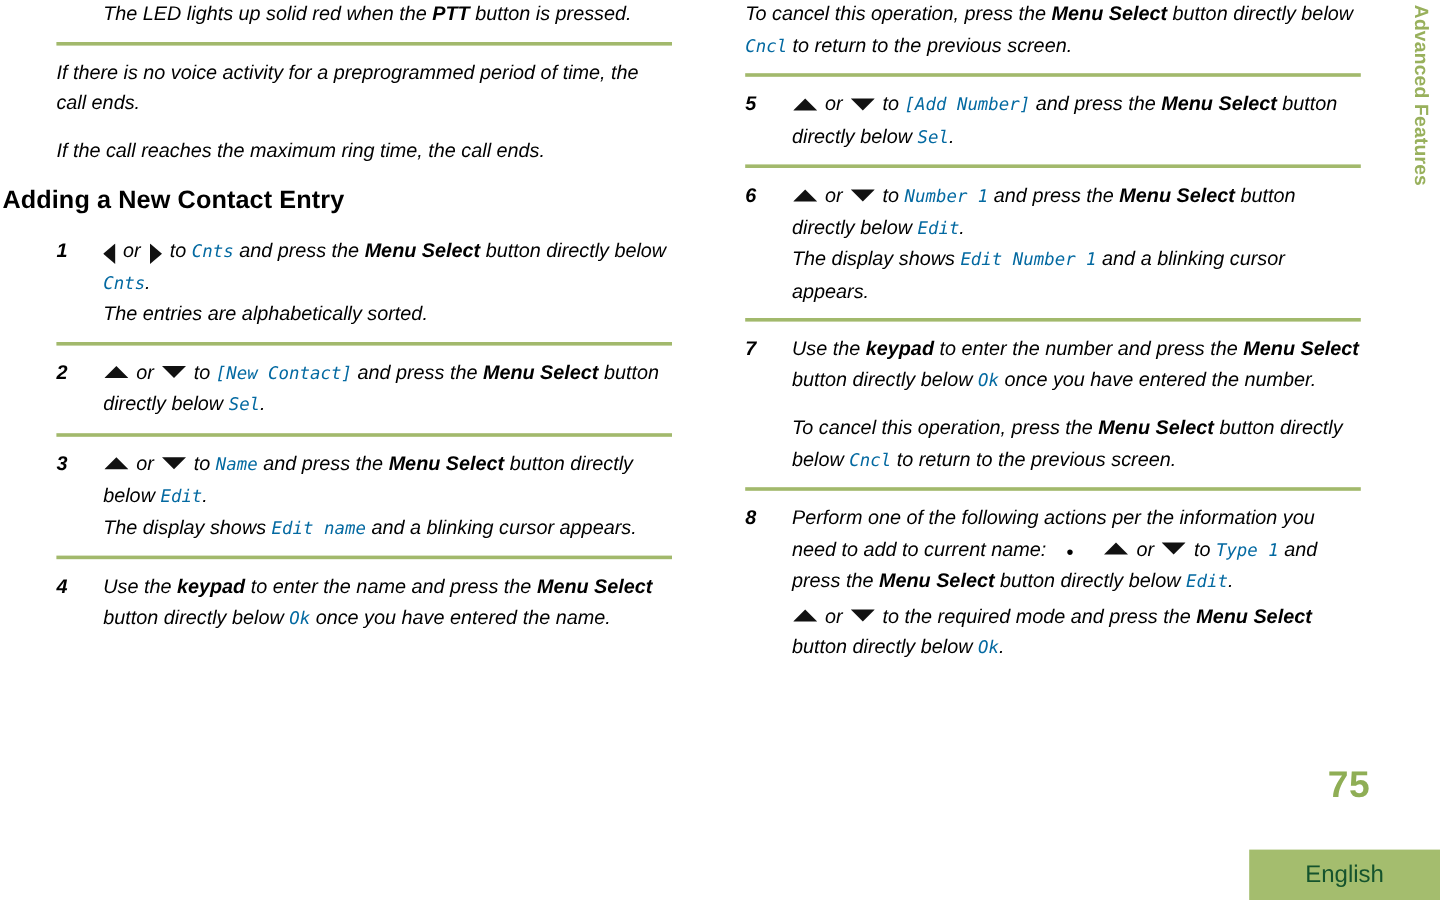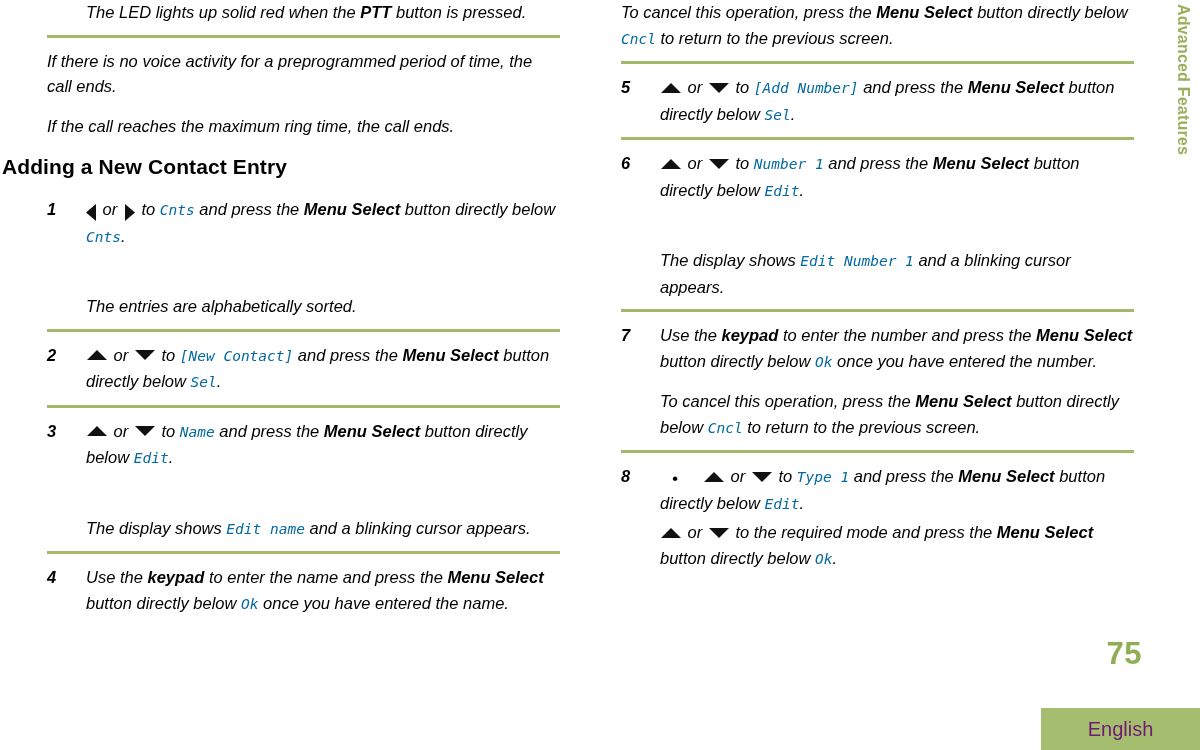--- a/index.html
+++ b/index.html
@@ -77,21 +77,20 @@
     position: absolute;
     left: 0;
     top: 0;
     width: 24px;
     text-align: left;
     font-weight: bold;
     font-size: 16.5px;
   }
   .step .sub {
     display: block;
-    margin-top: 44px;
   }
   .step .gap {
     display: block;
     margin-top: 14px;
   }
 
   
   .bullet {
     position: relative;
     padding-left: 43px;
@@ -167,21 +166,21 @@
     color: #8fae55;
     letter-spacing: 0.5px;
   }
   .lang-bar {
     position: absolute;
     right: 0;
     bottom: 0;
     width: 159px;
     height: 42px;
     background: #a4bd6e;
-    color: #701a75;
+    color: #14532d;
     display: flex;
     align-items: center;
     justify-content: center;
     font-size: 20px;
   }
 </style>
 </head>
 <body>
 
 <div class="page">
@@ -292,20 +291,21 @@
         <span>Use the </span><b>keypad</b><span> to enter the number and press the </span><b>Menu Select</b><span> button directly below </span><span class="disp">Ok</span><span> once you have entered the number.</span>
         <span class="gap"><span>To cancel this operation, press the </span><b>Menu Select</b><span> button directly below </span><span class="disp">Cncl</span><span> to return to the previous screen.</span></span>
       </div>
     </div>
 
     <div class="rule"></div>
 
     <div class="block">
       <div class="step">
         <span class="num">8</span>
+        <span>Perform one of the following actions per the information you need to add to current name:</span>
 
         <span class="bullet">
           <span class="dot">•</span><span class="arrow a-up"><svg viewBox="0 0 20 12">
                 <polygon points="10,1 20,11 0,11" fill="#111"></polygon>
               </svg></span><span> or </span><span class="arrow a-down"><svg viewBox="0 0 20 12">
                 <polygon points="0,1 20,1 10,11" fill="#111"></polygon>
               </svg></span><span> to </span><span class="disp">Type  1</span><span> and press the </span><b>Menu Select</b><span> button directly below </span><span class="disp">Edit</span><span>.</span>
 
           <span class="cont"><span class="arrow a-up"><svg viewBox="0 0 20 12">
                   <polygon points="10,1 20,11 0,11" fill="#111"></polygon>

